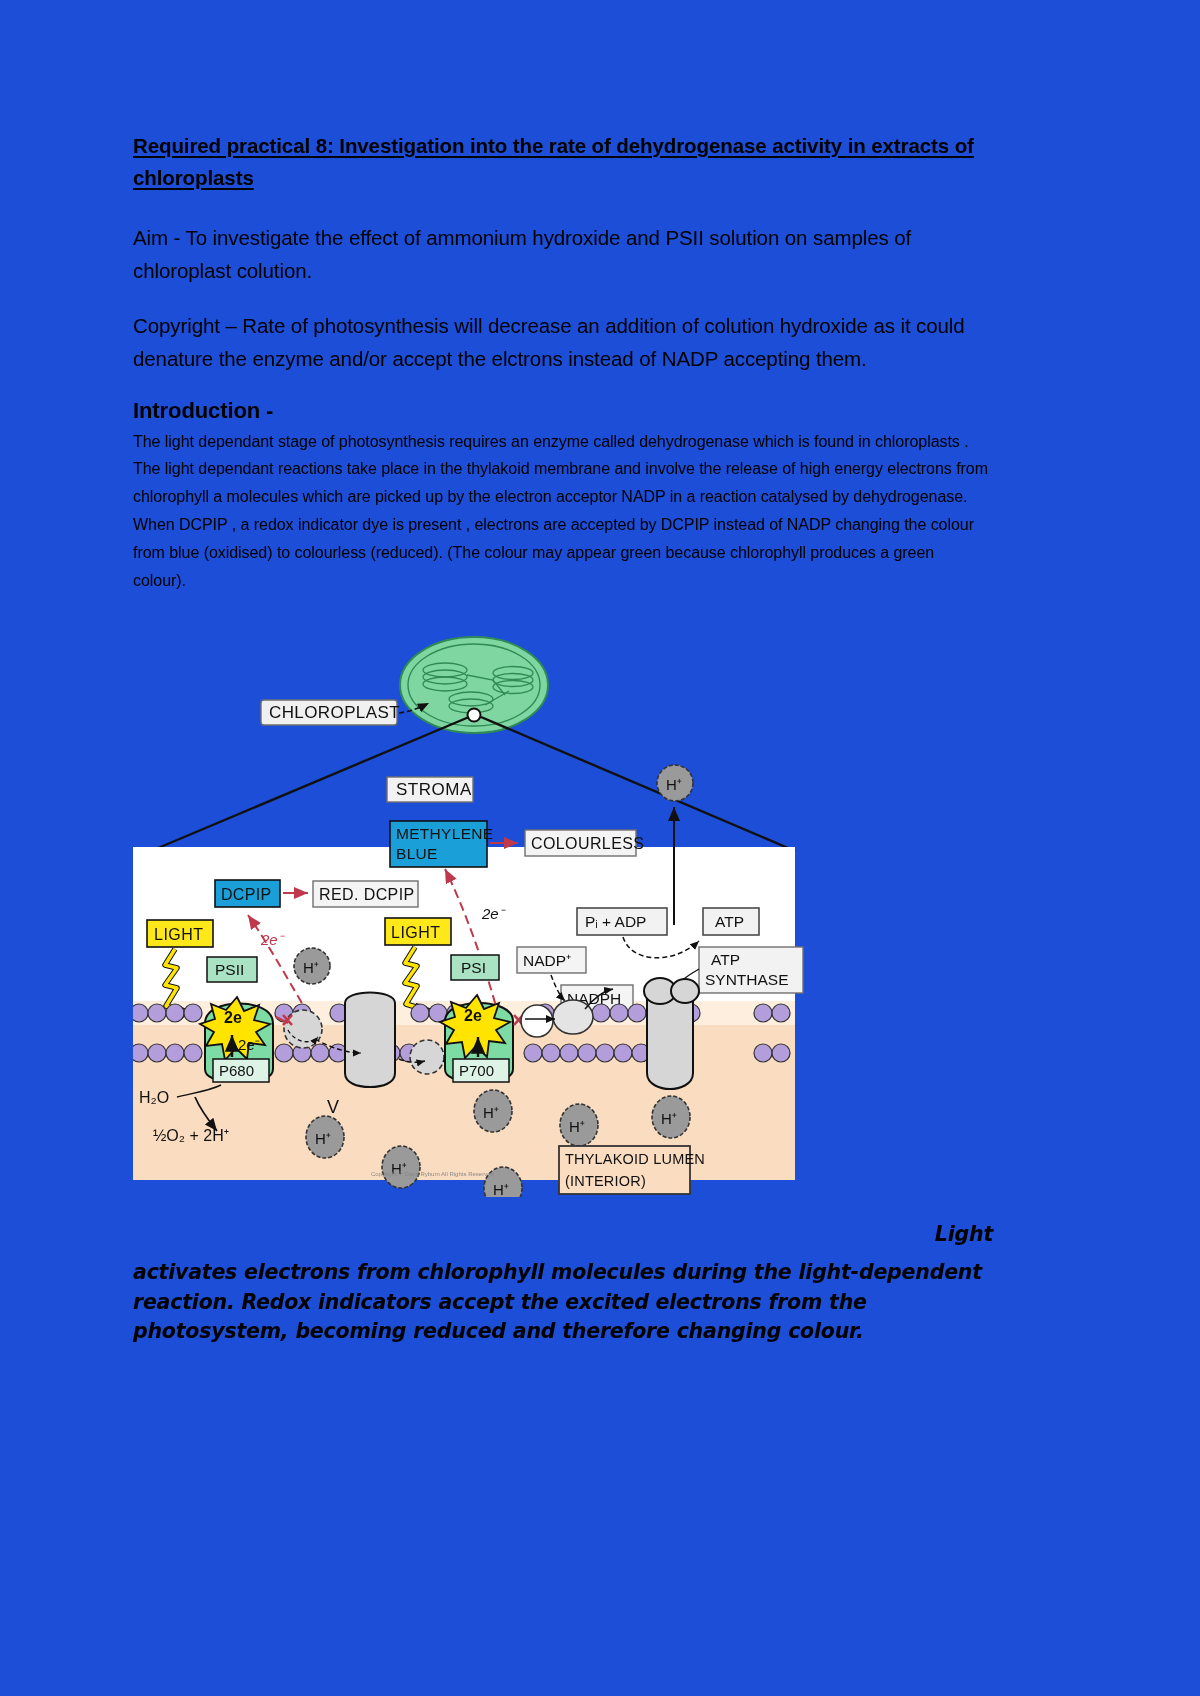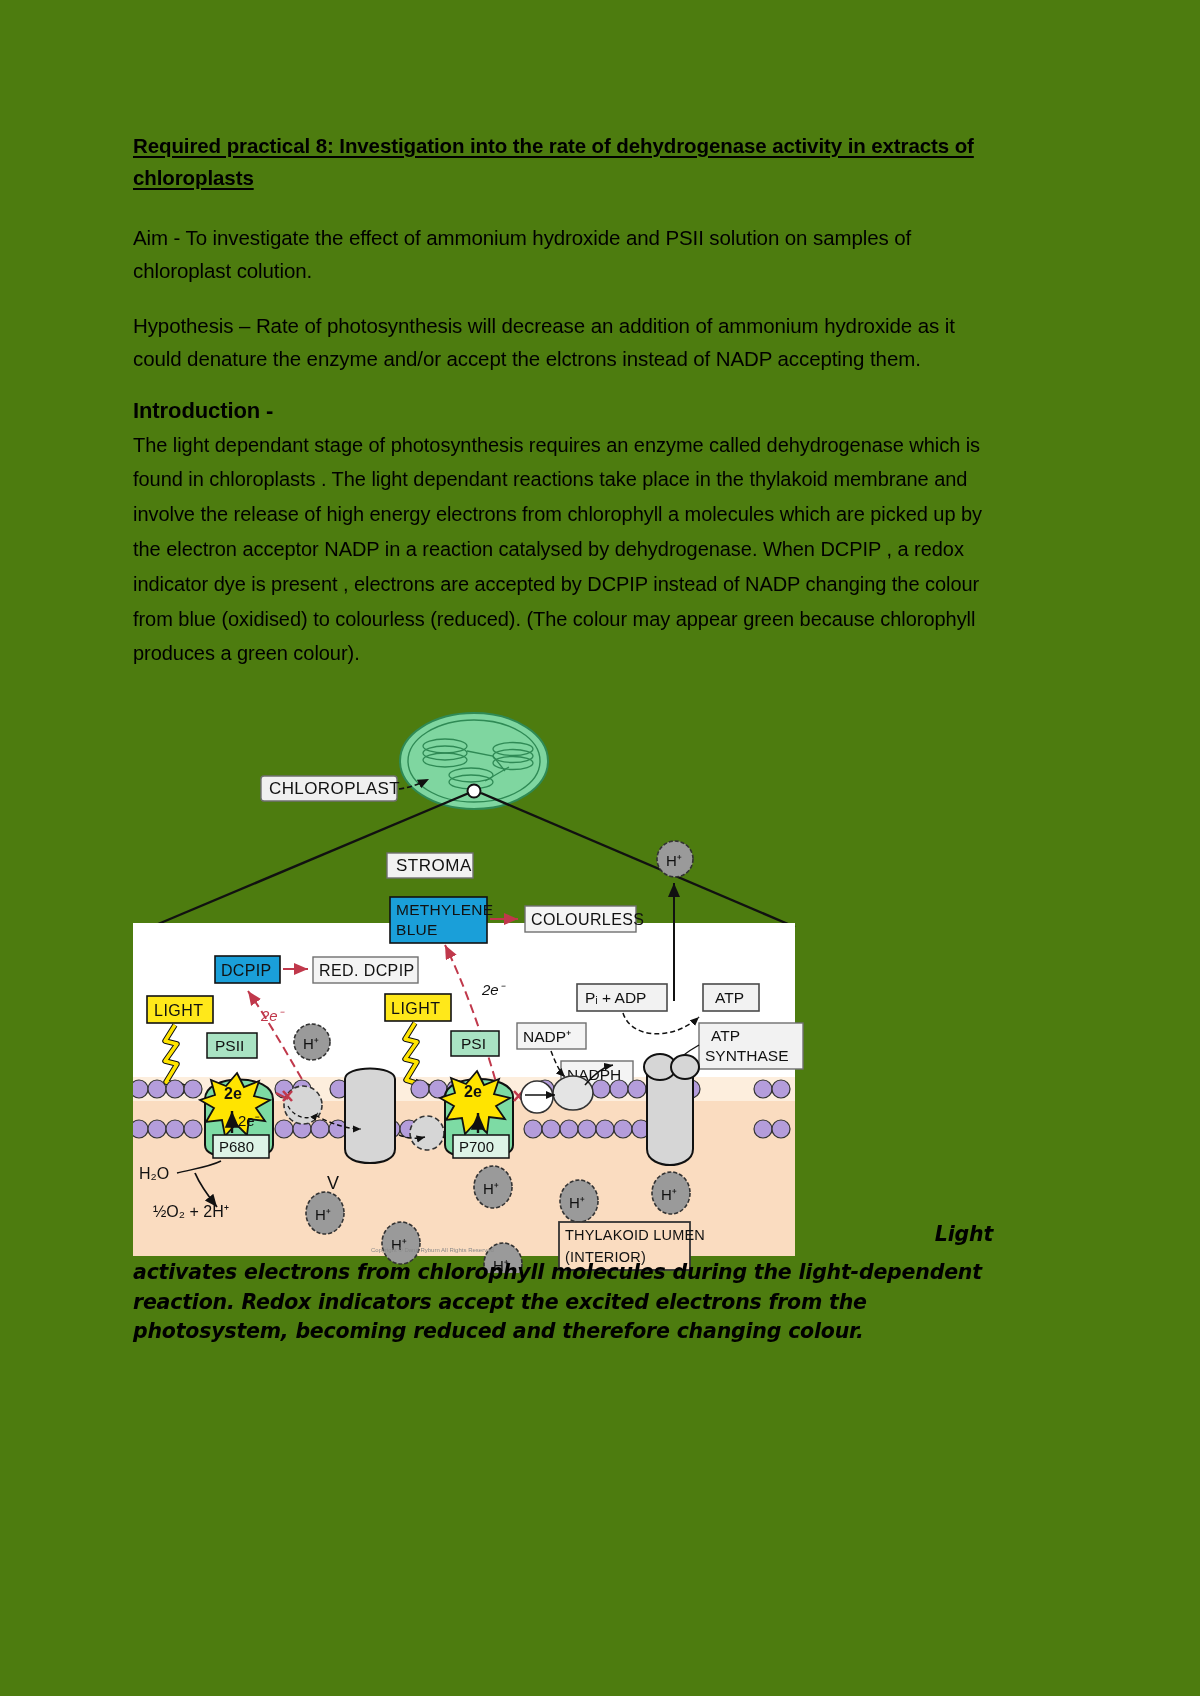--- a/index.html
+++ b/index.html
@@ -13,21 +13,21 @@
     font-family: "Liberation Sans", sans-serif;
     color: #000000;
     position: relative;
     overflow: hidden;
   }
   .page {
     position: absolute;
     left: 0; top: 0;
     width: 1200px;
     height: 1696px;
-    background: #4d7c0f;
+    background: #1d4ed8;
   }
   .content {
     position: absolute;
     left: 133px;
     top: 130px;
     width: 855px;
   }
 
   
   .doc-title {
@@ -46,21 +46,21 @@
     letter-spacing: -0.1px;
   }
   .sec b { font-weight: normal; }
   .sec-head {
     font-size: 22px;
     font-weight: bold;
     margin: 0 0 4px 0;
     letter-spacing: -0.1px;
   }
   .body-text {
-    font-size: 20px;
+    font-size: 16px;
     line-height: 1.74;
     margin: 0;
     letter-spacing: -0.05px;
   }
   .body-text.second { margin-top: 0px; }
 
   
   .figure-wrap {
     position: relative;
     margin-top: 30px;
@@ -93,21 +93,21 @@
 </head>
 <body>
 
 <div class="page">
   <div class="content">
 
     <h1 class="doc-title">Required practical 8: Investigation into the rate of dehydrogenase activity in extracts of chloroplasts</h1>
 
     <p class="sec"><b>Aim - </b><span>To investigate the effect of ammonium hydroxide and PSII solution on samples of chloroplast colution.</span></p>
 
-    <p class="sec"><b>Hypothesis</b><span> – Rate of photosynthesis will decrease an addition of ammonium hydroxide as it could denature the enzyme and/or accept the elctrons instead of NADP accepting them.</span></p>
+    <p class="sec"><b>Copyright</b><span> – Rate of photosynthesis will decrease an addition of colution hydroxide as it could denature the enzyme and/or accept the elctrons instead of NADP accepting them.</span></p>
 
     <p class="sec-head">Introduction -</p>
     <p class="body-text">The light dependant stage of photosynthesis requires an enzyme called dehydrogenase which is found in chloroplasts . The light dependant reactions take place in the thylakoid membrane and involve the release of high energy electrons from chlorophyll a molecules which are picked up by the electron acceptor NADP in a reaction catalysed by dehydrogenase. When DCPIP , a redox indicator dye is present , electrons are accepted by DCPIP instead of NADP changing the colour from blue (oxidised) to colourless (reduced). (The colour may appear green because chlorophyll produces a green colour).</p>
 
     <div class="figure-wrap">
       <svg class="fig-svg" width="855" height="572" viewBox="0 0 855 572" xmlns="http://www.w3.org/2000/svg">
         <defs>
           <marker id="arrRed" markerWidth="9" markerHeight="9" refX="7" refY="3" orient="auto">
             <path d="M0,0 L7,3 L0,6 z" fill="#c0384b"></path>
           </marker>

